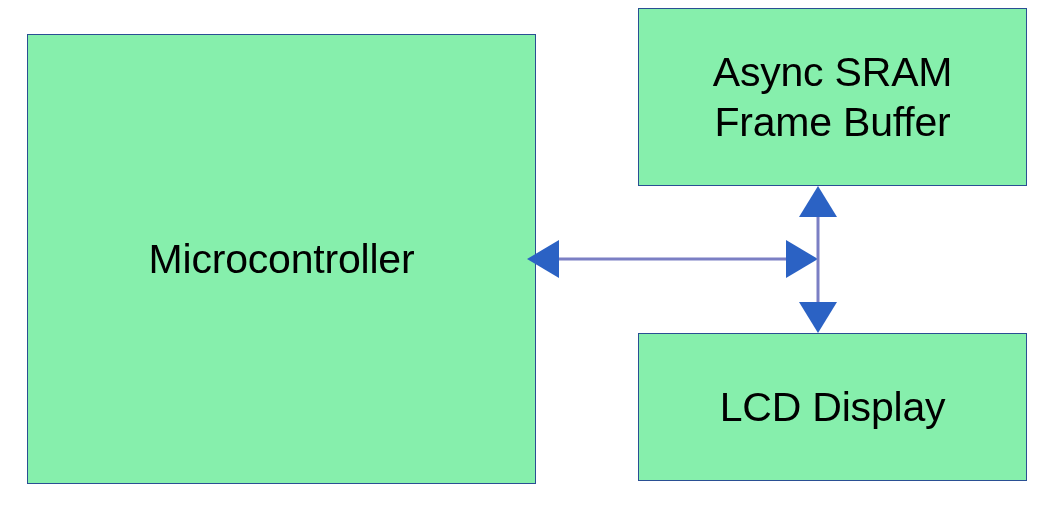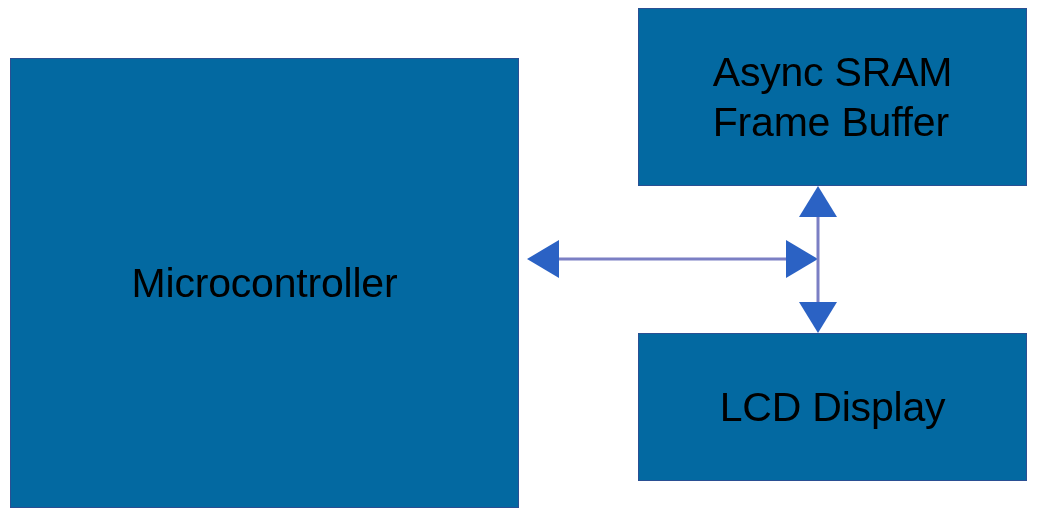--- a/index.html
+++ b/index.html
@@ -13,39 +13,39 @@
   #canvas {
     position: relative;
     width: 1040px;
     height: 513px;
     background: #ffffff;
     overflow: hidden;
   }
   .node {
     position: absolute;
     box-sizing: border-box;
-    background: #0369a1;
+    background: #86efac;
     border: 1.5px solid #2A4F93;
     display: flex;
     align-items: center;
     justify-content: center;
+    text-align: center;
   }
   .node-label {
     color: #000000;
     font-weight: 400;
     line-height: 1.22;
     white-space: pre-line;
     letter-spacing: -0.2px;
   }
   #node-mcu {
-    left: 10px;
+    left: 27px;
     top: 34px;
     width: 509px;
     height: 450px;
-    margin-top: 24px;
   }
   #node-mcu .node-label { font-size: 41px; }
 
   #node-sram {
     left: 638px;
     top: 8px;
     width: 389px;
     height: 178px;
   }
   #node-sram .node-label { font-size: 41px; }

